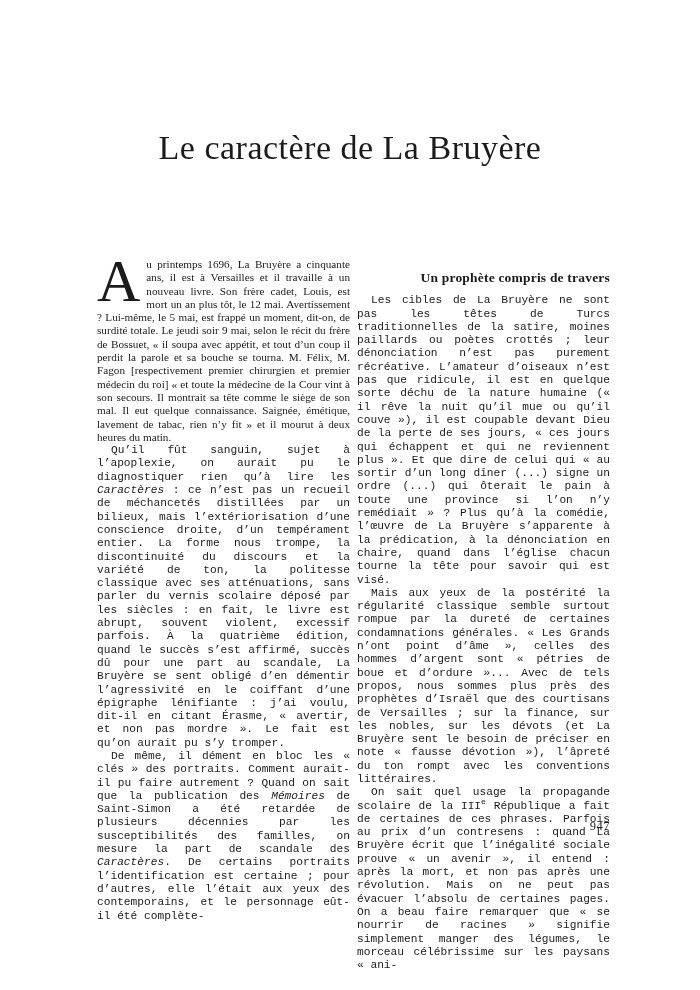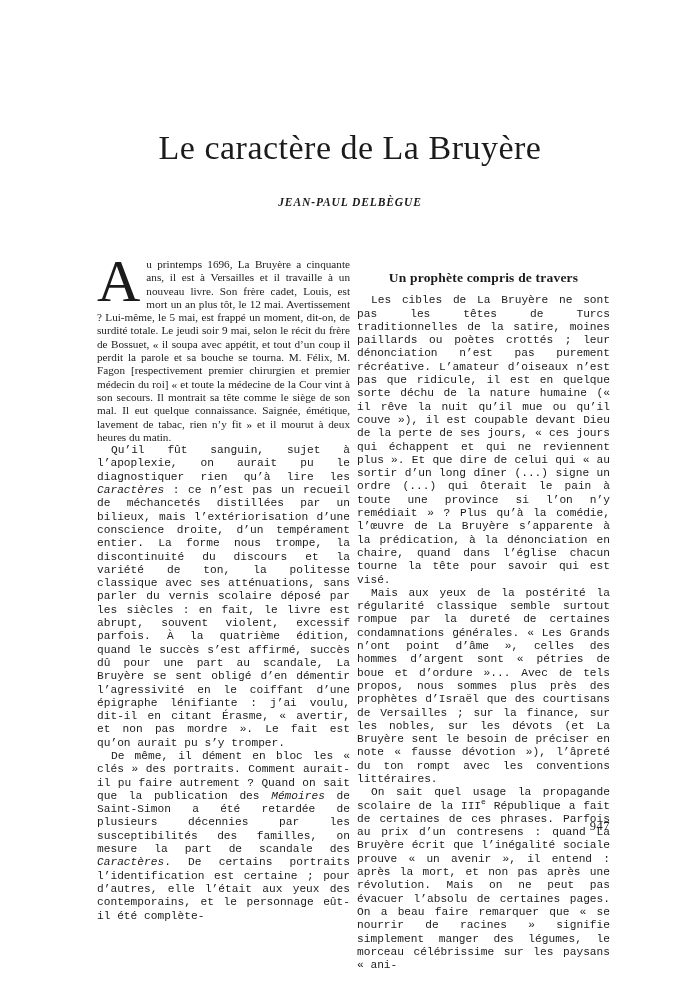--- a/index.html
+++ b/index.html
@@ -66,21 +66,21 @@
     float: left;
     font-size: 60px;
     line-height: 42px;
     height: 40px;
     padding: 2px 6px 0 0;
   }
   .section-heading {
     margin: 13px 0 10px 0;
     font-size: 13.5px;
     font-weight: 700;
-    text-align: center;
+    text-align: right;
     letter-spacing: 0.2px;
   }
   sup {
     font-size: 8px;
     line-height: 0;
   }
   .page-number {
     position: absolute;
     top: 819px;
     right: 90px;
@@ -88,21 +88,20 @@
     letter-spacing: 0.5px;
   }
 </style>
 </head>
 <body>
 
 <div class="page">
 
   <h1 class="title">Le caractère de La Bruyère</h1>
 
-  <div class="author">JEAN-PAUL DELBÈGUE</div>
 
   <div class="columns">
     <div class="column">
         <p class=""><span class="dropcap">A</span><span>u printemps 1696, La Bruyère a cinquante ans, il est à Versailles et il travaille à un nouveau livre. Son frère cadet, Louis, est mort un an plus tôt, le 12 mai. Avertissement ? Lui-même, le 5 mai, est frappé un moment, dit-on, de surdité totale. Le jeudi soir 9 mai, selon le récit du frère de Bossuet, « il soupa avec appétit, et tout d’un coup il perdit la parole et sa bouche se tourna. M. Félix, M. Fagon [respectivement premier chirurgien et premier médecin du roi] « et toute la médecine de la Cour vint à son secours. Il montrait sa tête comme le siège de son mal. Il eut quelque connaissance. Saignée, émétique, lavement de tabac, rien n’y fit » et il mourut à deux heures du matin.</span></p>
         <p class="indent"><span>Qu’il fût sanguin, sujet à l’apoplexie, on aurait pu le diagnostiquer rien qu’à lire les </span><span style="font-style: italic;">Caractères</span><span> : ce n’est pas un recueil de méchancetés distillées par un bilieux, mais l’extériorisation d’une conscience droite, d’un tempérament entier. La forme nous trompe, la discontinuité du discours et la variété de ton, la politesse classique avec ses atténuations, sans parler du vernis scolaire déposé par les siècles : en fait, le livre est abrupt, souvent violent, excessif parfois. À la quatrième édition, quand le succès s’est affirmé, succès dû pour une part au scandale, La Bruyère se sent obligé d’en démentir l’agressivité en le coiffant d’une épigraphe lénifiante : j’ai voulu, dit-il en citant Érasme, « avertir, et non pas mordre ». Le fait est qu’on aurait pu s’y tromper.</span></p>
         <p class="indent"><span>De même, il dément en bloc les « clés » des portraits. Comment aurait-il pu faire autrement ? Quand on sait que la publication des </span><span style="font-style: italic;">Mémoires</span><span> de Saint-Simon a été retardée de plusieurs décennies par les susceptibilités des familles, on mesure la part de scandale des </span><span style="font-style: italic;">Caractères</span><span>. De certains portraits l’identification est certaine ; pour d’autres, elle l’était aux yeux des contemporains, et le personnage eût-il été complète-</span></p>
       </div>
     <div class="column">
         <h2 class="section-heading">Un prophète compris de travers</h2>
         <p class="indent"><span>Les cibles de La Bruyère ne sont pas les têtes de Turcs traditionnelles de la satire, moines paillards ou poètes crottés ; leur dénonciation n’est pas purement récréative. L’amateur d’oiseaux n’est pas que ridicule, il est en quelque sorte déchu de la nature humaine (« il rêve la nuit qu’il mue ou qu’il couve »), il est coupable devant Dieu de la perte de ses jours, « ces jours qui échappent et qui ne reviennent plus ». Et que dire de celui qui « au sortir d’un long dîner (...) signe un ordre (...) qui ôterait le pain à toute une province si l’on n’y remédiait » ? Plus qu’à la comédie, l’œuvre de La Bruyère s’apparente à la prédication, à la dénonciation en chaire, quand dans l’église chacun tourne la tête pour savoir qui est visé.</span></p>

